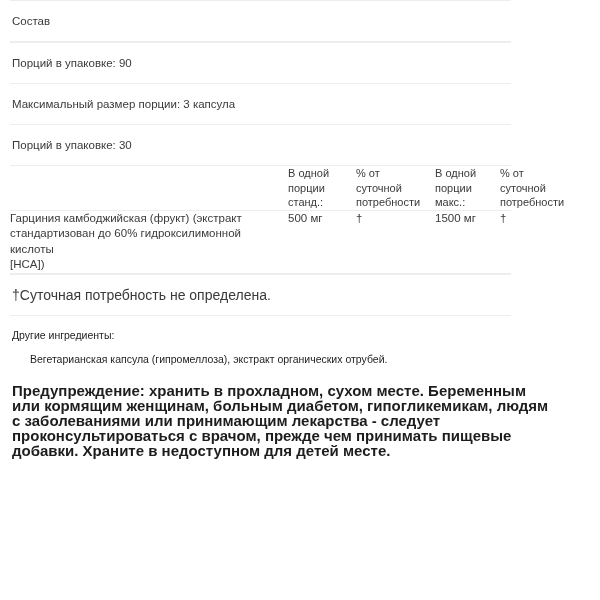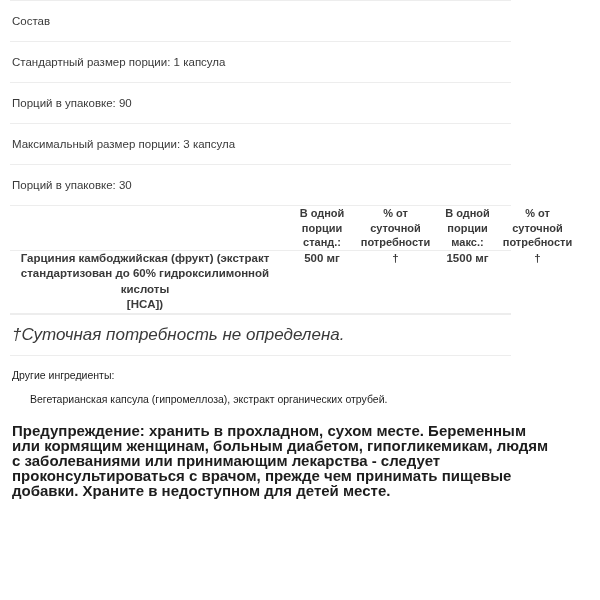--- a/index.html
+++ b/index.html
@@ -43,23 +43,23 @@
 
   
   .nutri-table {
     width: 565px;
     margin-left: 10px;
     border-collapse: collapse;
     table-layout: fixed;
   }
   .nutri-table td, .nutri-table th {
     padding: 0;
-    text-align: center;
+    text-align: left;
     vertical-align: top;
-    font-weight: bold;
+    font-weight: normal;
   }
 
   .col-name   { width: 278px; }
   .col-v1     { width: 68px;  }
   .col-p1     { width: 79px;  }
   .col-v2     { width: 65px;  }
   .col-p2     { width: 75px;  }
 
   .hdr-cell {
     font-size: 11px;
@@ -85,24 +85,23 @@
   .body-cell.pct {
     
   }
   .row-r2 .body-cell { padding-top: 13px; padding-bottom: 14px; }
 
   .cell-line { display: block; }
 
   
   .footnote {
     padding: 13px 12px 13px 12px;
-    font-size: 17px;
+    font-size: 14px;
     line-height: 14px;
     color: #3a3a3a;
-    font-style: italic;
   }
 
   
   .bold-block {
     padding: 12px 12px 0 12px;
     font-size: 10.5px;
     line-height: 14px;
     font-weight: normal;
     color: #1d1d1d;
   }
@@ -123,21 +122,20 @@
 </head>
 <body>
 
 <div class="panel">
 
   <div class="rule"></div>
 
   <div class="info-row">Состав</div>
   <div class="rule"></div>
 
-  <div class="info-row">Стандартный размер порции: 1 капсула</div>
   <div class="rule"></div>
 
   <div class="info-row">Порций в упаковке: 90</div>
   <div class="rule"></div>
 
   <div class="info-row">Максимальный размер порции: 3 капсула</div>
   <div class="rule"></div>
 
   <div class="info-row">Порций в упаковке: 30</div>
   <div class="rule"></div>

